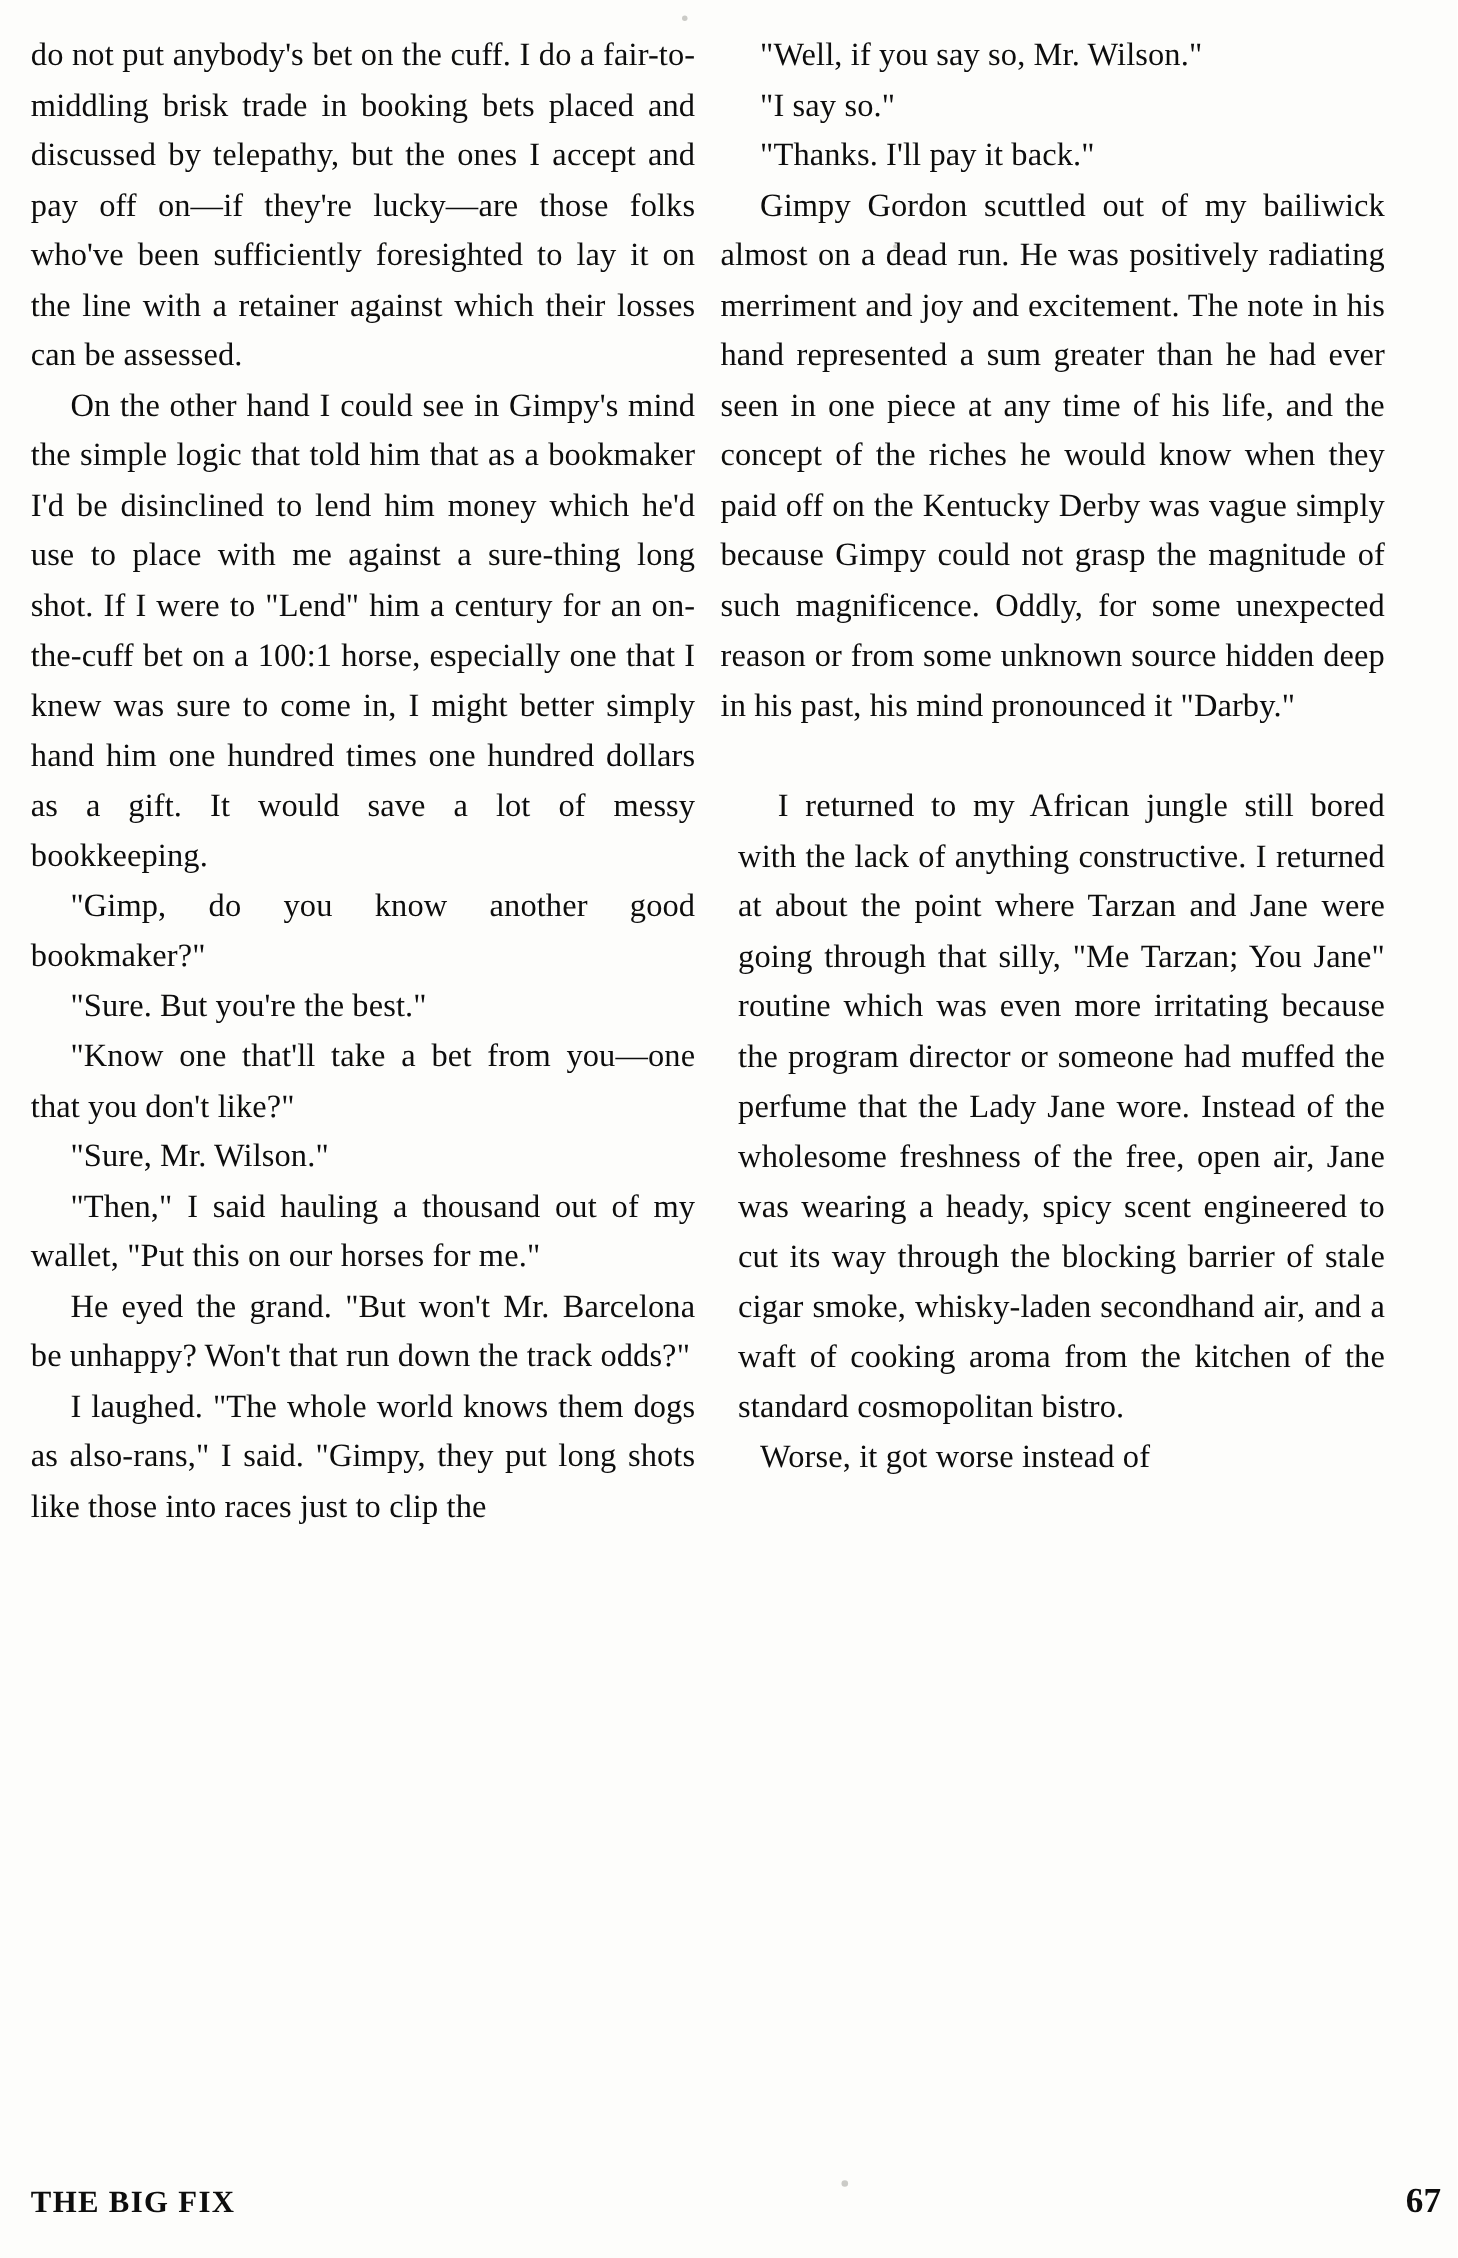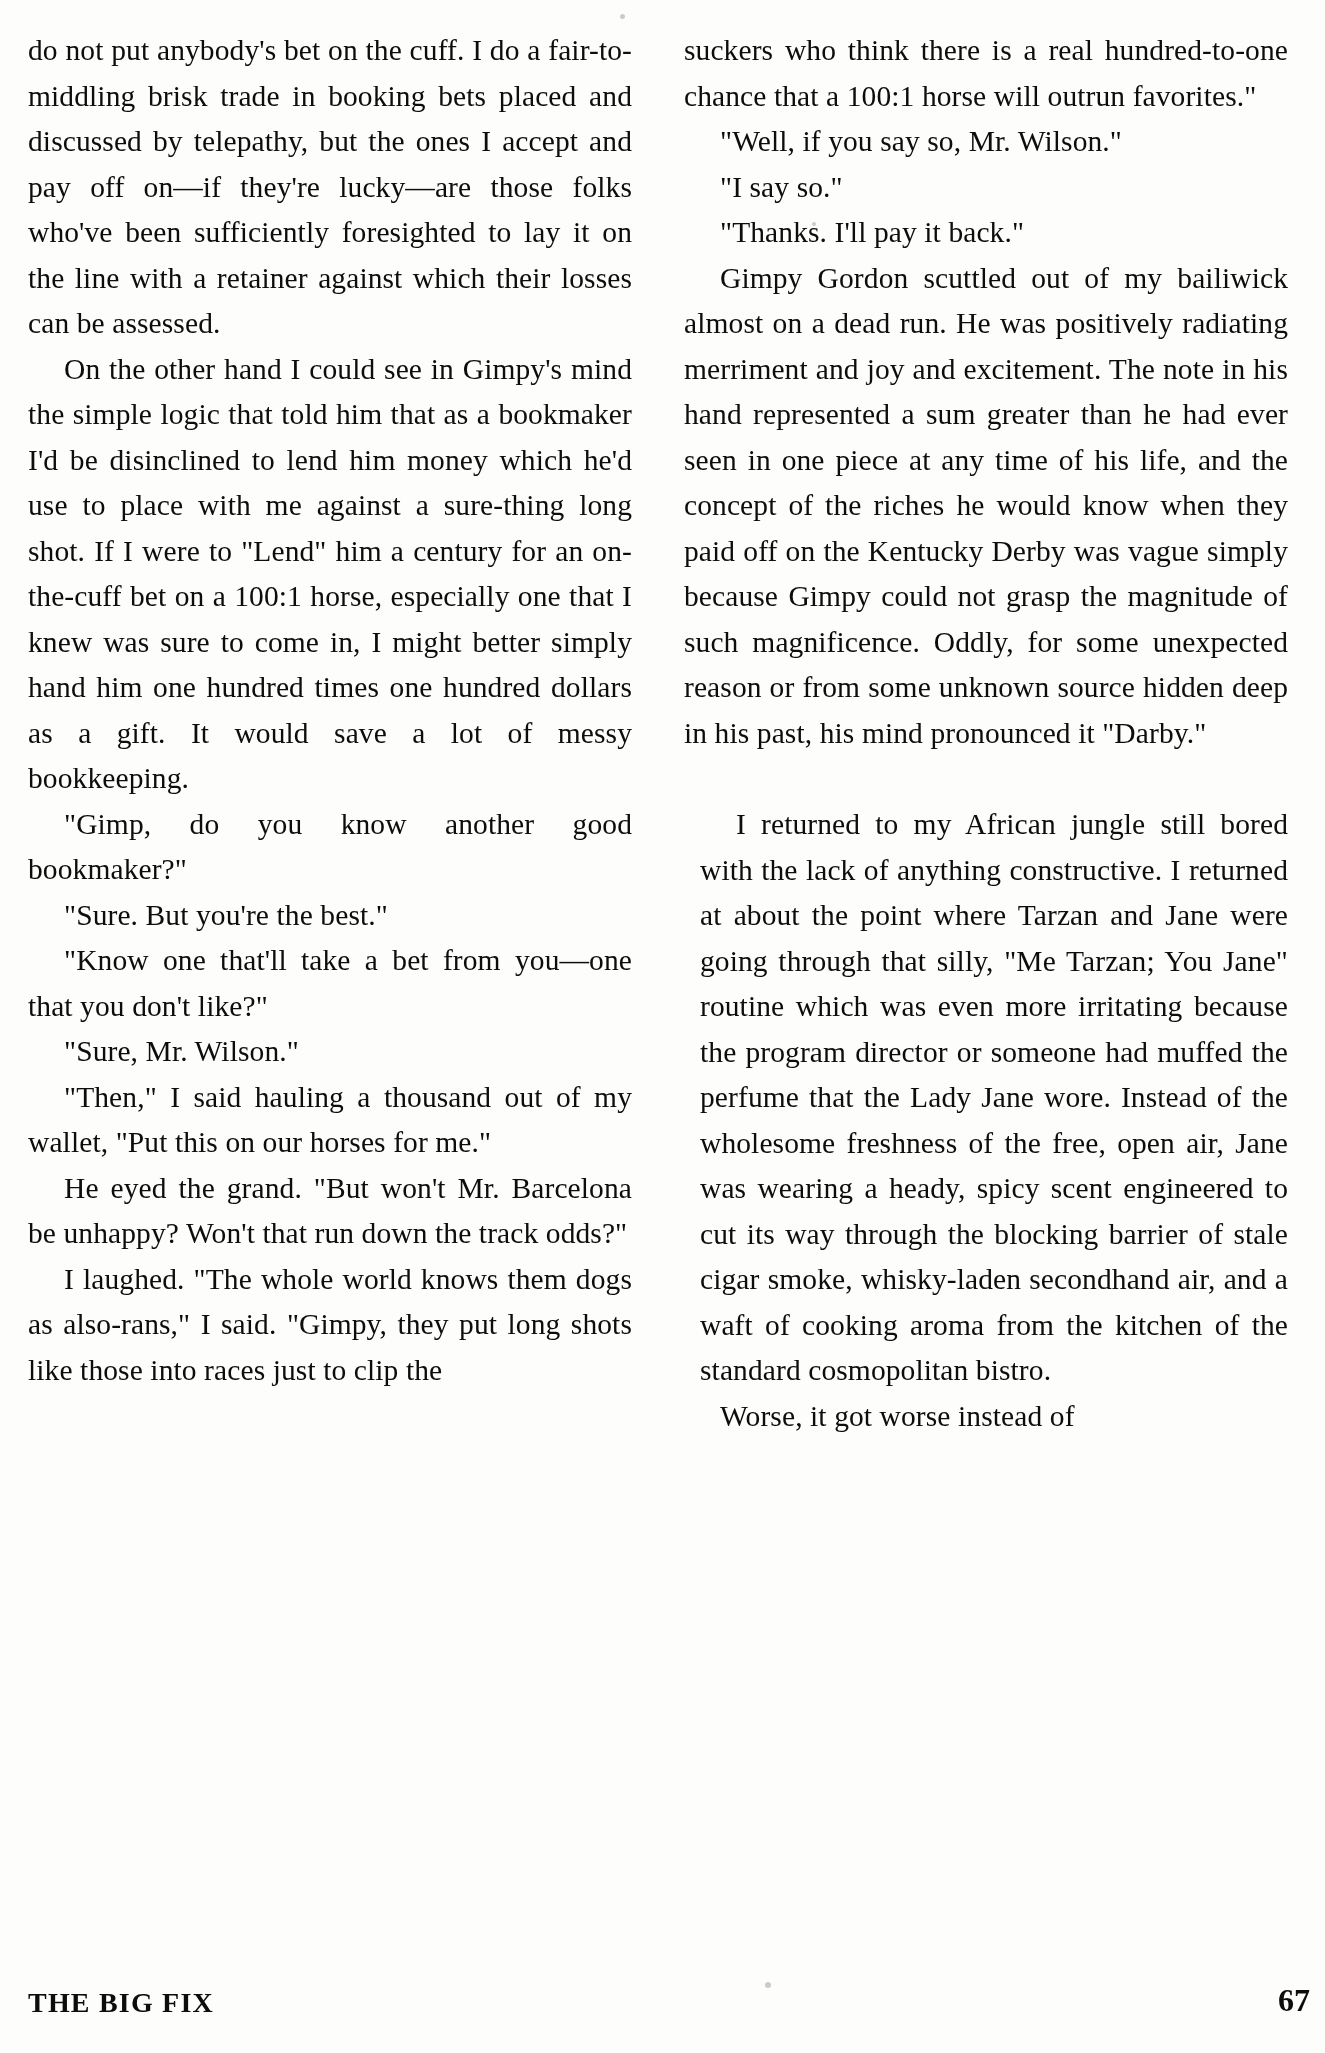--- a/index.html
+++ b/index.html
@@ -22,21 +22,21 @@
     height: 2053px;
     background: #fdfdfb;
   }
   .columns {
     position: absolute;
     left: 28px;
     top: 28px;
     width: 1265px;
     height: 1905px;
     display: flex;
-    gap: 52px;
+    gap: 23px;
   }
   .col {
     width: 604px;
     display: block;
   }
   p {
     margin: 0;
     font-size: 29.5px;
     line-height: 45.5px;
     text-align: justify;
@@ -93,21 +93,20 @@
       <p class="indent">"Gimp, do you know another good bookmaker?"</p>
       <p class="indent">"Sure. But you're the best."</p>
       <p class="indent">"Know one that'll take a bet from you—one that you don't like?"</p>
       <p class="indent">"Sure, Mr. Wilson."</p>
       <p class="indent"><span>"Then," I said hauling a thousand out of my wallet, "Put this on </span><span class="it">our horses</span><span> for me."</span></p>
       <p class="indent">He eyed the grand. "But won't Mr. Barcelona be unhappy? Won't that run down the track odds?"</p>
       <p class="indent">I laughed. "The whole world knows them dogs as also-rans," I said. "Gimpy, they put long shots like those into races just to clip the</p>
     </div>
 
     <div class="col">
-      <p>suckers who think there is a real hundred-to-one chance that a 100:1 horse will outrun favorites."</p>
       <p class="indent">"Well, if you say so, Mr. Wilson."</p>
       <p class="indent">"I say so."</p>
       <p class="indent">"Thanks. I'll pay it back."</p>
       <p class="indent">Gimpy Gordon scuttled out of my bailiwick almost on a dead run. He was positively radiating merriment and joy and excitement. The note in his hand represented a sum greater than he had ever seen in one piece at any time of his life, and the concept of the riches he would know when they paid off on the Kentucky Derby was vague simply because Gimpy could not grasp the magnitude of such magnificence. Oddly, for some unexpected reason or from some unknown source hidden deep in his past, his mind pronounced it "Darby."</p>
       <p class="indent gap-before">I returned to my African jungle still bored with the lack of anything constructive. I returned at about the point where Tarzan and Jane were going through that silly, "Me Tarzan; You Jane" routine which was even more irritating because the program director or someone had muffed the perfume that the Lady Jane wore. Instead of the wholesome freshness of the free, open air, Jane was wearing a heady, spicy scent engineered to cut its way through the blocking barrier of stale cigar smoke, whisky-laden secondhand air, and a waft of cooking aroma from the kitchen of the standard cosmopolitan bistro.</p>
       <p class="indent">Worse, it got worse instead of</p>
     </div>
 
   </div>
 

